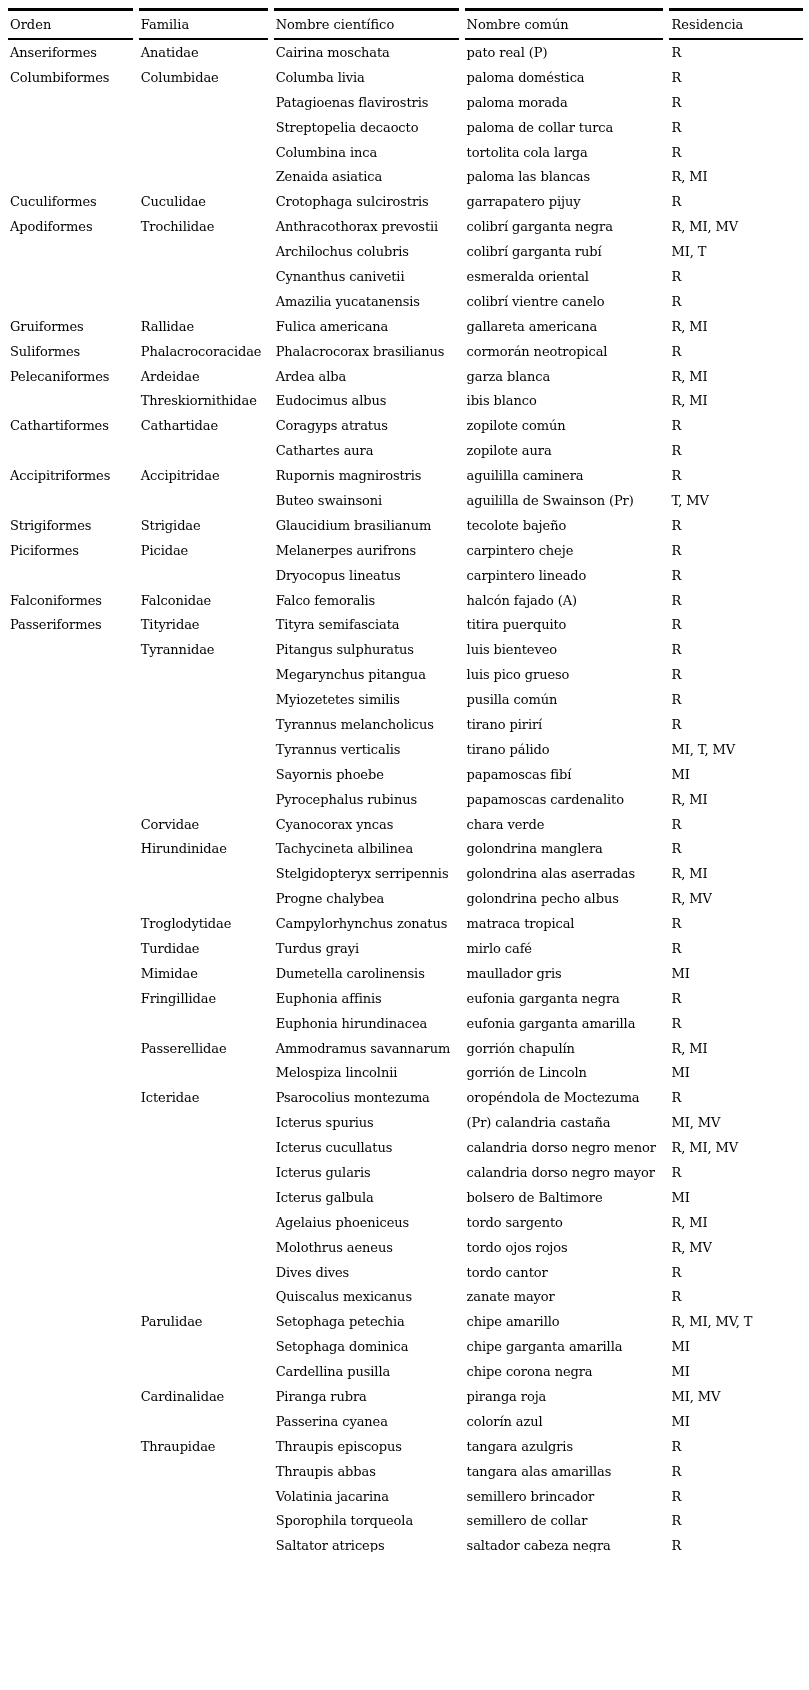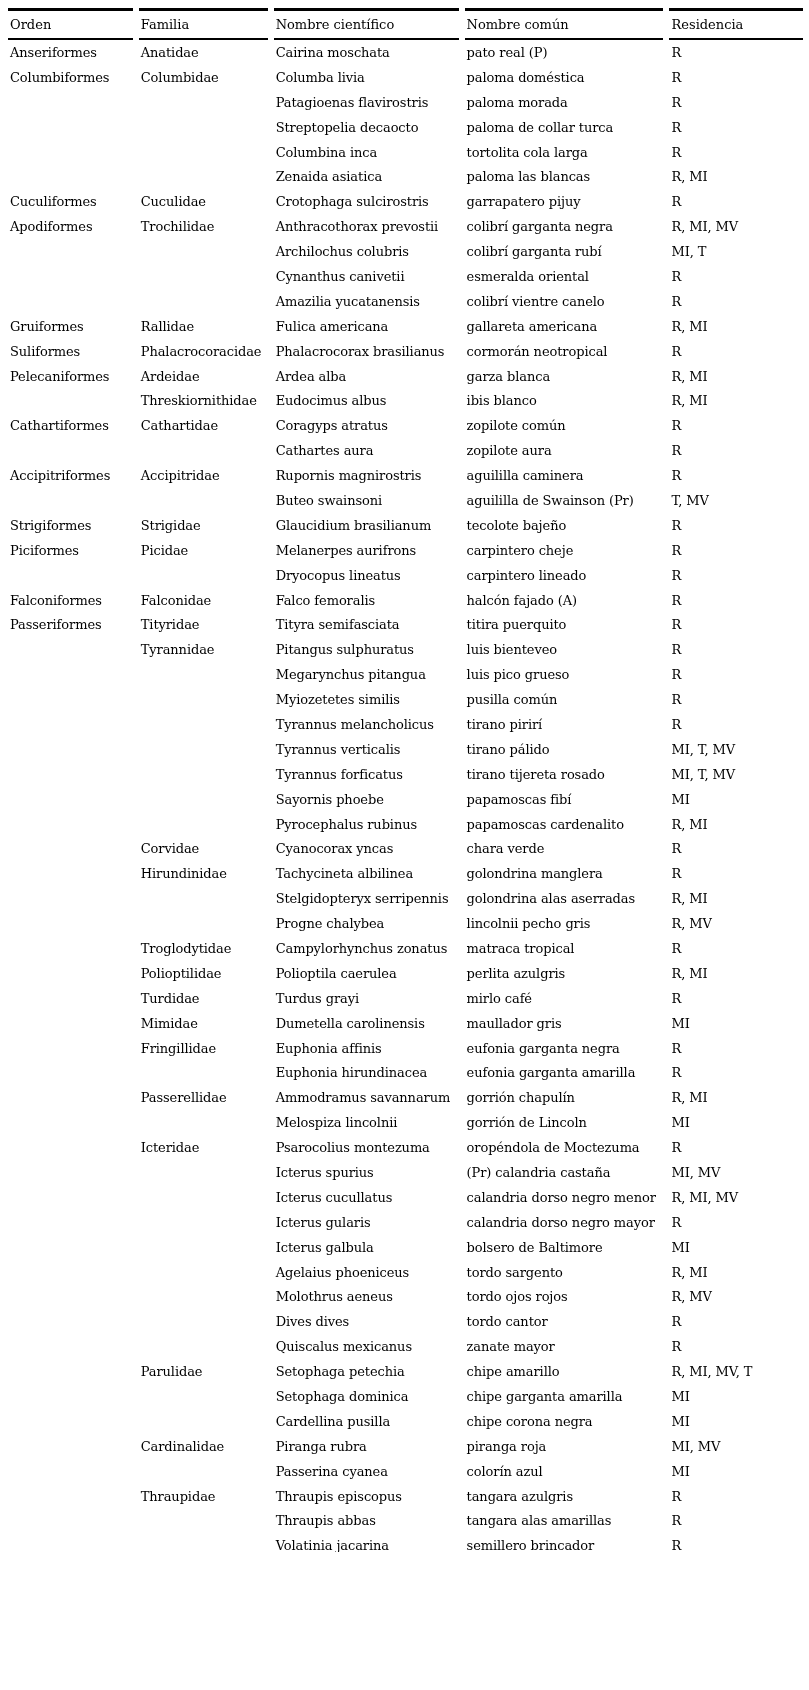--- a/index.html
+++ b/index.html
@@ -273,27 +273,20 @@
         <tr>
           <td></td>
           <td></td>
           <td>Tyrannus verticalis</td>
           <td>tirano pálido</td>
           <td>MI, T, MV</td>
         </tr>
         <tr>
           <td></td>
           <td></td>
-          <td>Tyrannus forficatus</td>
-          <td>tirano tijereta rosado</td>
-          <td>MI, T, MV</td>
-        </tr>
-        <tr>
-          <td></td>
-          <td></td>
           <td>Sayornis phoebe</td>
           <td>papamoscas fibí</td>
           <td>MI</td>
         </tr>
         <tr>
           <td></td>
           <td></td>
           <td>Pyrocephalus rubinus</td>
           <td>papamoscas cardenalito</td>
           <td>R, MI</td>
@@ -316,36 +309,29 @@
           <td></td>
           <td></td>
           <td>Stelgidopteryx serripennis</td>
           <td>golondrina alas aserradas</td>
           <td>R, MI</td>
         </tr>
         <tr>
           <td></td>
           <td></td>
           <td>Progne chalybea</td>
-          <td>lincolnii pecho gris</td>
+          <td>golondrina pecho albus</td>
           <td>R, MV</td>
         </tr>
         <tr>
           <td></td>
           <td>Troglodytidae</td>
           <td>Campylorhynchus zonatus</td>
           <td>matraca tropical</td>
           <td>R</td>
-        </tr>
-        <tr>
-          <td></td>
-          <td>Polioptilidae</td>
-          <td>Polioptila caerulea</td>
-          <td>perlita azulgris</td>
-          <td>R, MI</td>
         </tr>
         <tr>
           <td></td>
           <td>Turdidae</td>
           <td>Turdus grayi</td>
           <td>mirlo café</td>
           <td>R</td>
         </tr>
         <tr>
           <td></td>

